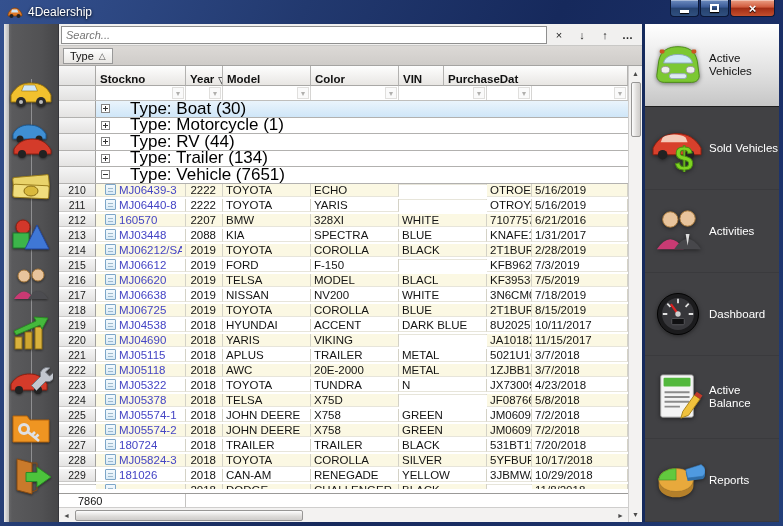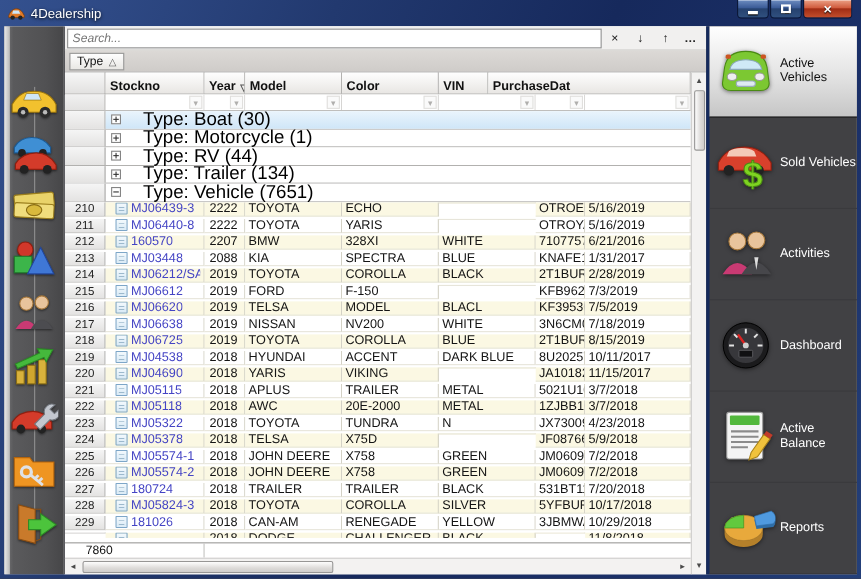--- a/index.html
+++ b/index.html
@@ -509,21 +509,21 @@
                 <div class="rn">224</div>
                 <div class="cell c0">
                   <span class="note-icon"></span>
                   <span class="slink">MJ05378</span>
                 </div>
                 <div class="cell c1 year">2018</div>
                 <div class="cell c2">TELSA</div>
                 <div class="cell c3">X75D</div>
                 <div class="cell c4"></div>
                 <div class="cell c5">JF08766</div>
-                <div class="cell c6">5/9/2018</div>
+                <div class="cell c6">5/8/2018</div>
               </div>
               <div class="drow">
                 <div class="rn">225</div>
                 <div class="cell c0">
                   <span class="note-icon"></span>
                   <span class="slink">MJ05574-1</span>
                 </div>
                 <div class="cell c1 year">2018</div>
                 <div class="cell c2">JOHN DEERE</div>
                 <div class="cell c3">X758</div>

